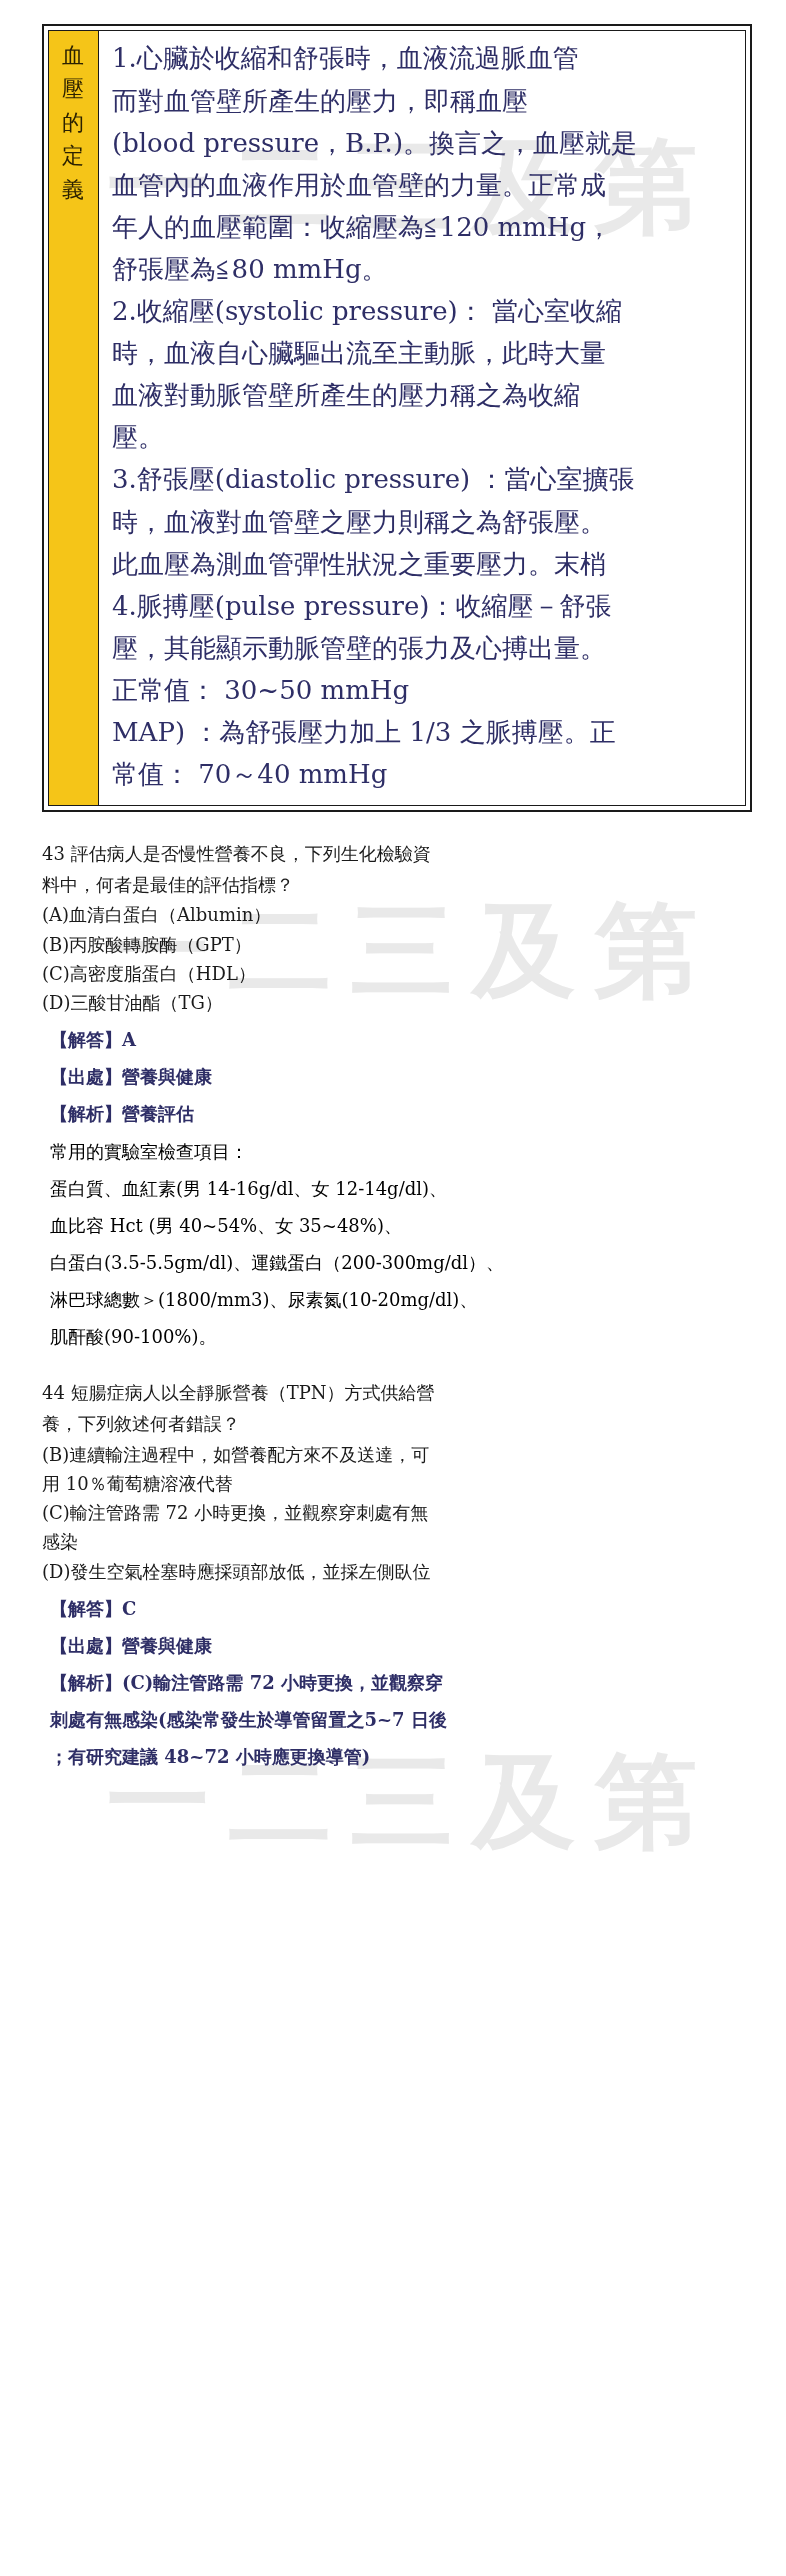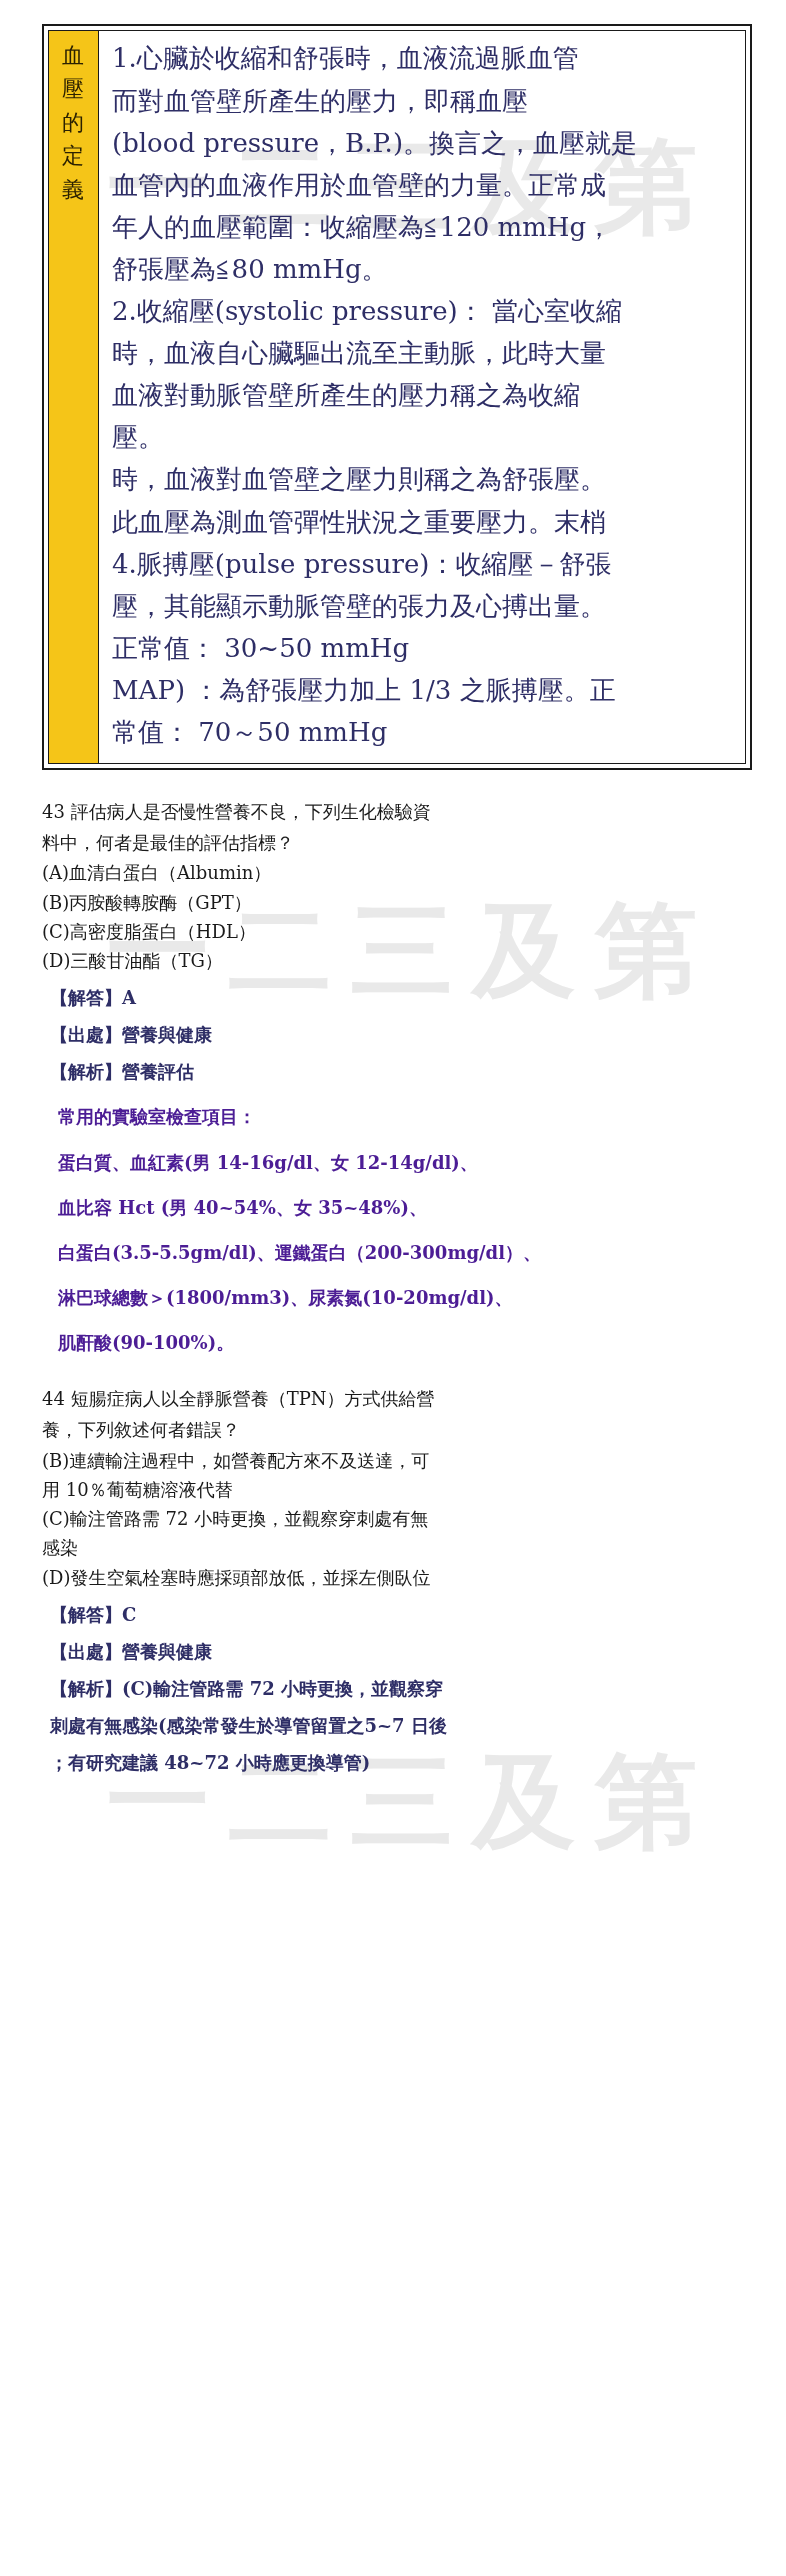--- a/index.html
+++ b/index.html
@@ -90,23 +90,22 @@
   .q-opt {
     margin: 0;
     color: #1a1a1a;
   }
   .q-meta {
     margin: 8px;
     color: #2e2e66;
     font-weight: bold;
   }
   .q-note {
-    margin: 16px;
-    color: #4c1d95;
-    font-weight: bold;
+    margin: 8px;
+    color: #000000;
   }
 </style>
 </head>
 <body>
 
 <div class="watermark wm1">一二三及第</div>
 <div class="watermark wm2">一二三及第</div>
 <div class="watermark wm3">一二三及第</div>
 
 <div class="page">
@@ -124,27 +123,28 @@
         <p>1.心臟於收縮和舒張時，血液流過脈血管</p>
         <p>而對血管壁所產生的壓力，即稱血壓</p>
         <p>(blood pressure，B.P.)。換言之，血壓就是</p>
         <p>血管內的血液作用於血管壁的力量。正常成</p>
         <p>年人的血壓範圍：收縮壓為≦120 mmHg，</p>
         <p>舒張壓為≦80 mmHg。</p>
         <p>2.收縮壓(systolic pressure)： 當心室收縮</p>
         <p>時，血液自心臟驅出流至主動脈，此時大量</p>
         <p>血液對動脈管壁所產生的壓力稱之為收縮</p>
         <p>壓。</p>
+        <p>3.舒張壓(diastolic pressure) ：當心室擴張</p>
         <p>時，血液對血管壁之壓力則稱之為舒張壓。</p>
         <p>此血壓為測血管彈性狀況之重要壓力。末梢</p>
         <p>4.脈搏壓(pulse pressure)：收縮壓－舒張</p>
         <p>壓，其能顯示動脈管壁的張力及心搏出量。</p>
         <p>正常值： 30~50 mmHg</p>
         <p>MAP) ：為舒張壓力加上 1/3 之脈搏壓。正</p>
-        <p>常值： 70～50 mmHg</p>
+        <p>常值： 70～40 mmHg</p>
       </div>
     </div>
   </div>
 
   <div class="q-block">
     <p class="q-stem">43  評估病人是否慢性營養不良，下列生化檢驗資</p>
     <p class="q-stem">料中，何者是最佳的評估指標？</p>
     <p class="q-opt">(A)血清白蛋白（Albumin）</p>
     <p class="q-opt">(B)丙胺酸轉胺酶（GPT）</p>
     <p class="q-opt">(C)高密度脂蛋白（HDL）</p>

